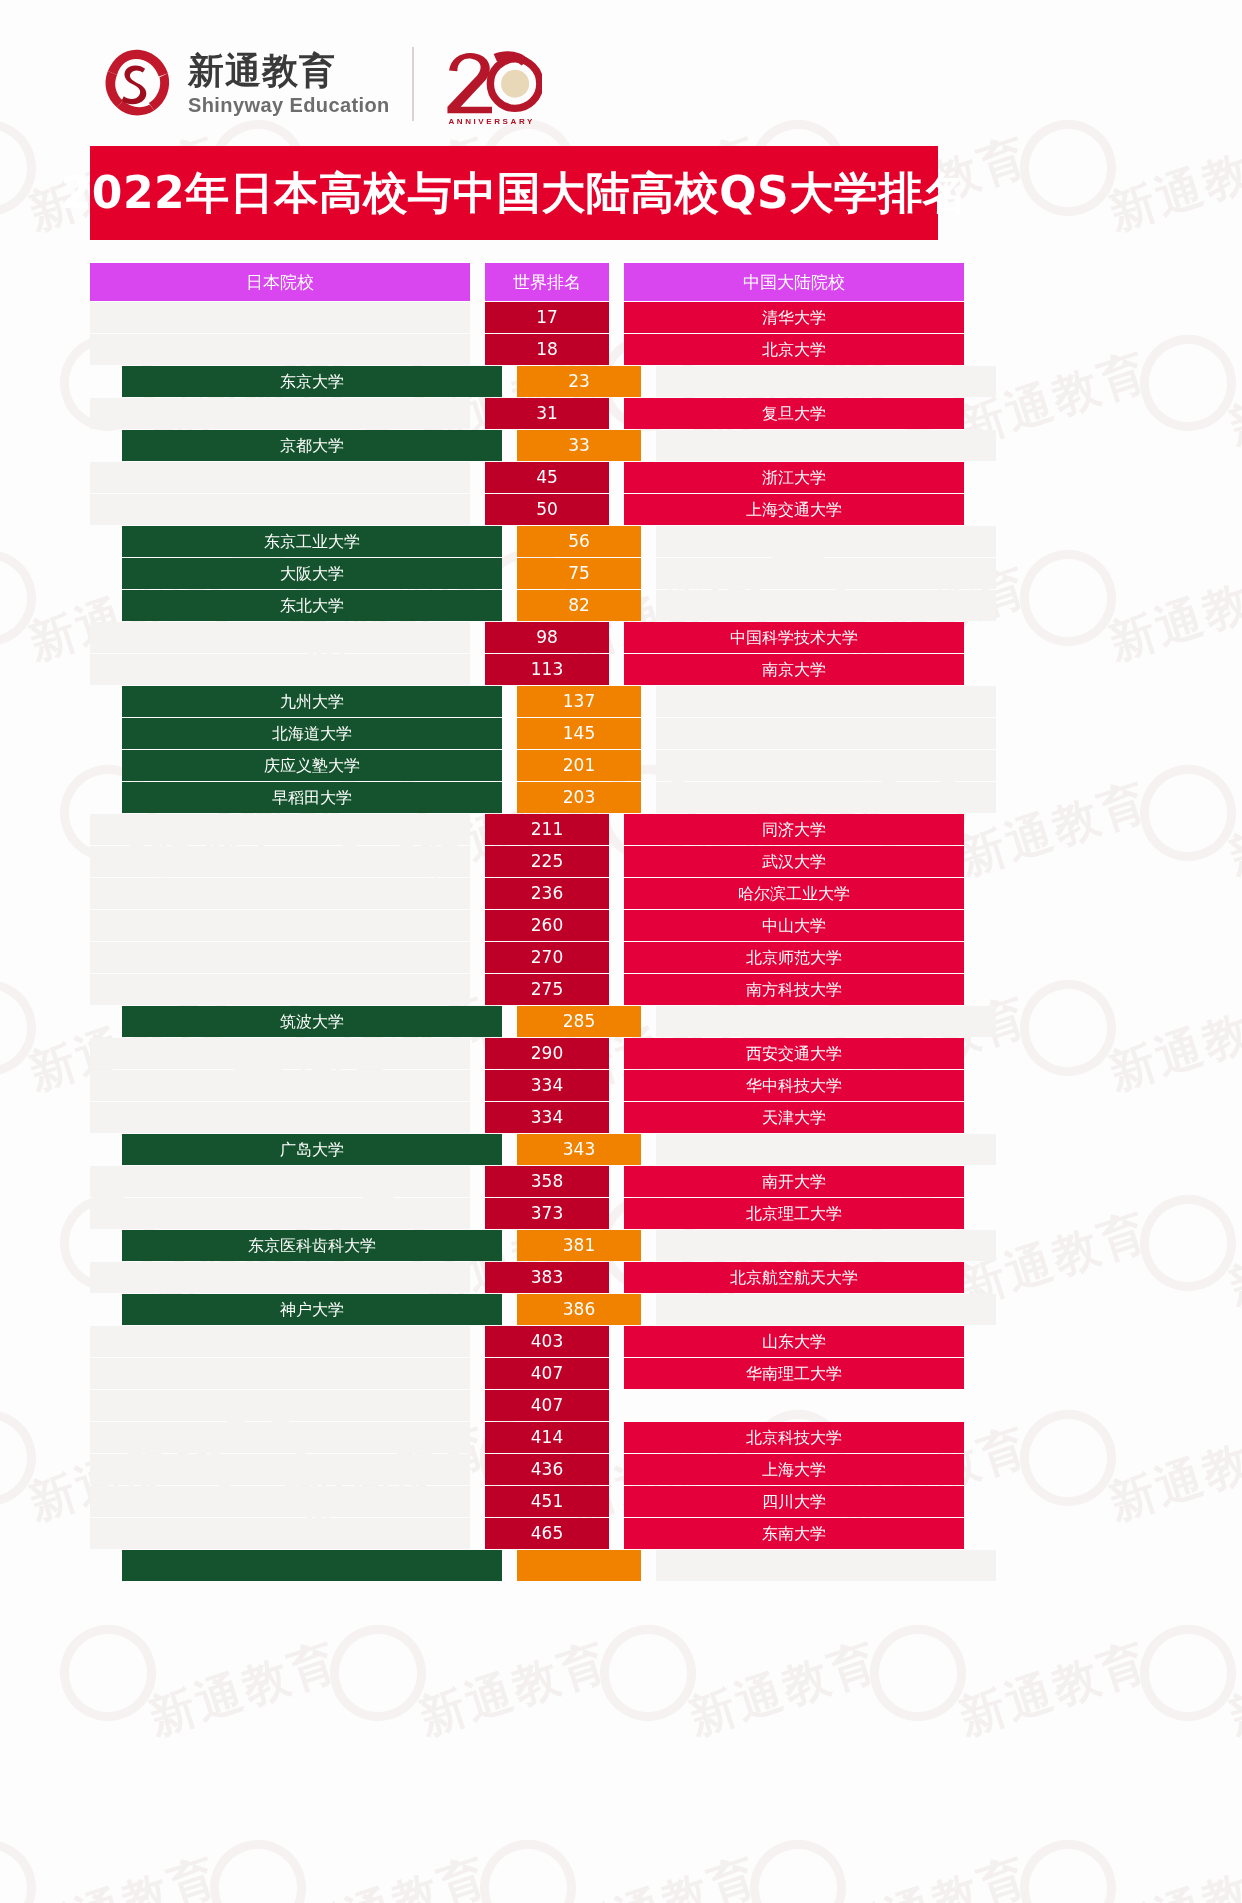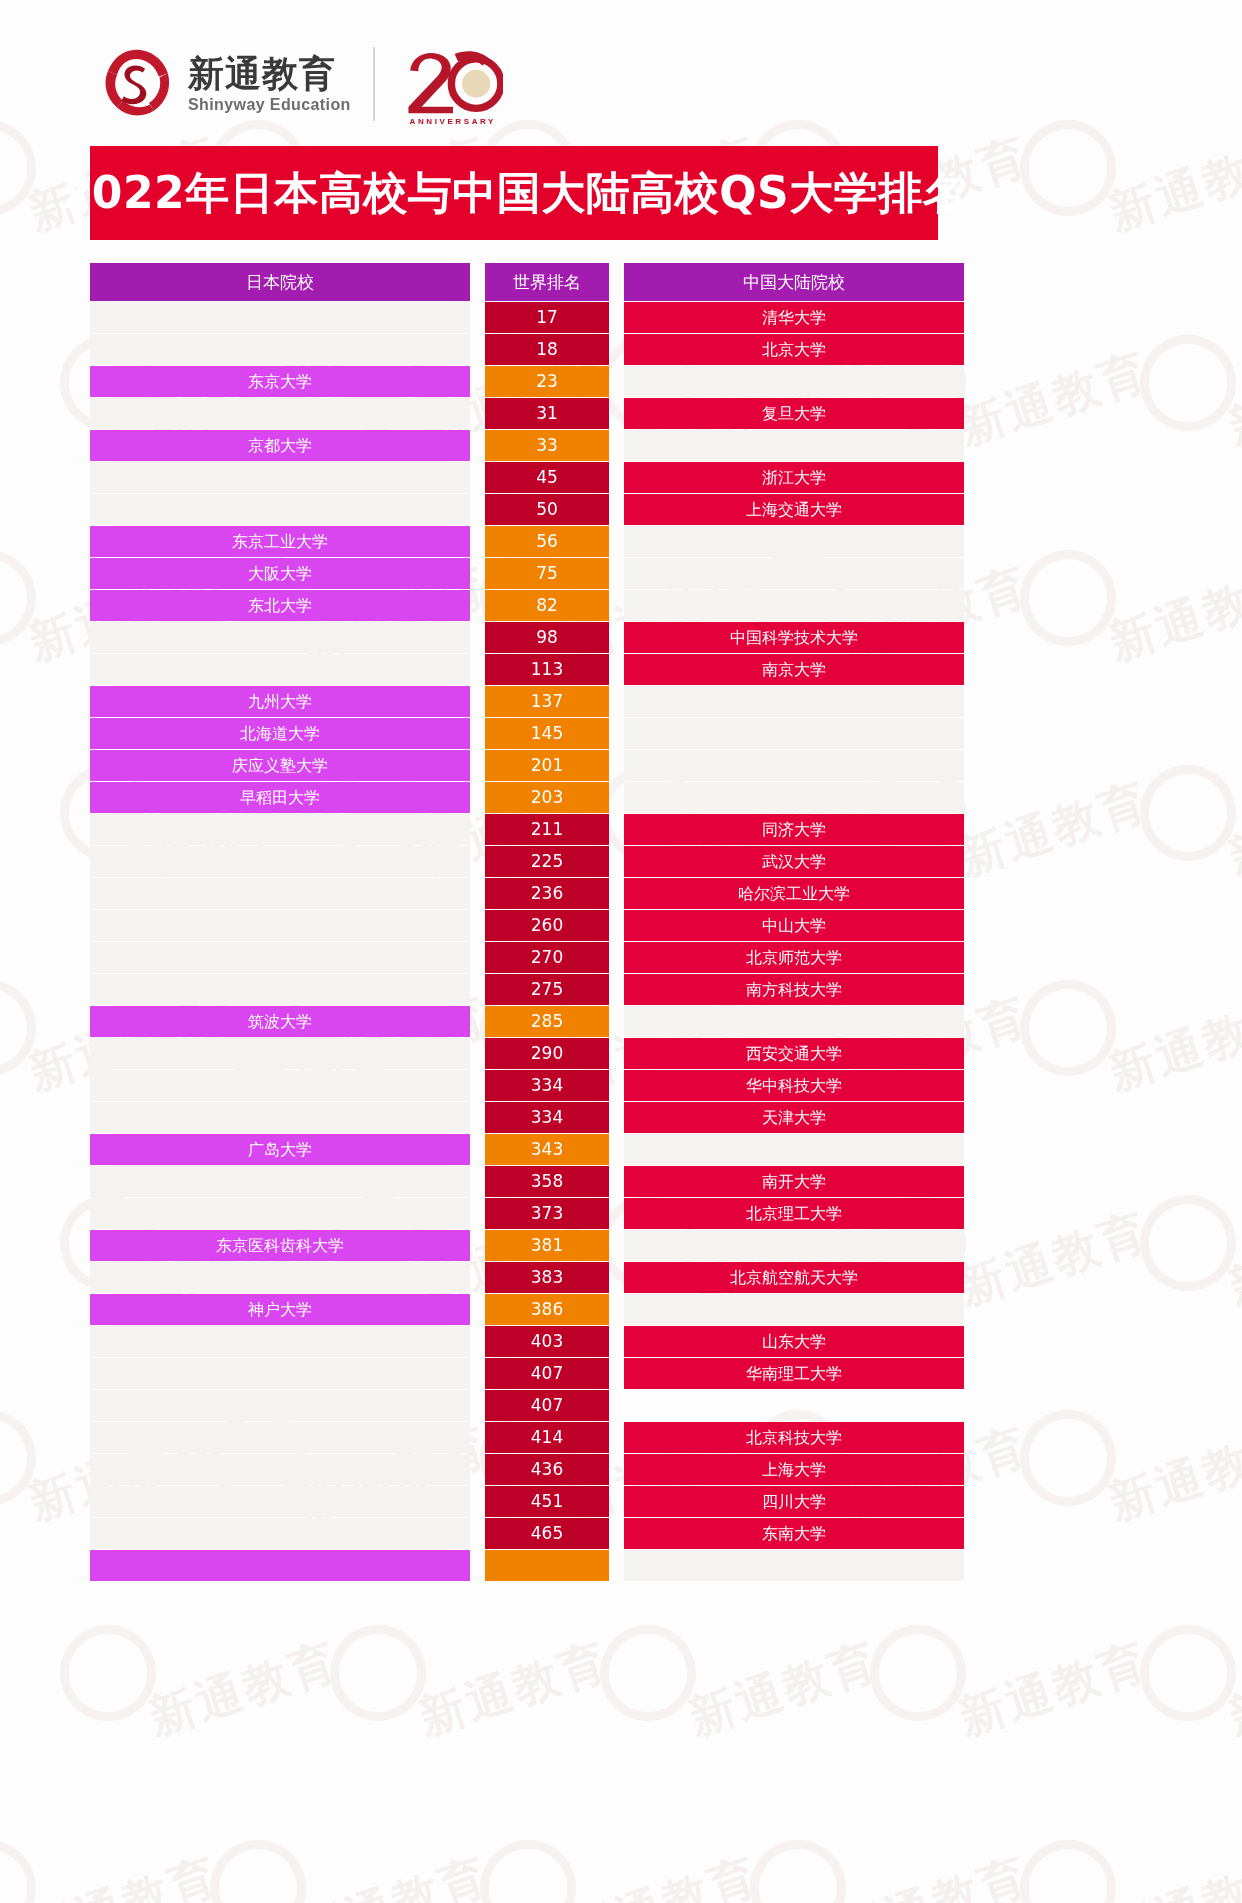--- a/index.html
+++ b/index.html
@@ -66,21 +66,21 @@
   }
   .logo-cn-main {
     font-size: 36px;
     font-weight: 700;
     color: #3a3a3a;
     letter-spacing: 1px;
     line-height: 1.1;
     font-family: "DejaVu Sans", "Liberation Sans", sans-serif;
   }
   .logo-cn-sub {
-    font-size: 16px;
+    font-size: 20px;
     font-weight: 700;
     color: #6d6d6d;
     letter-spacing: 0.4px;
     margin-top: 3px;
   }
   .logo-divider {
     width: 2px;
     height: 74px;
     background: #d9d2d2;
     margin: 0 26px 0 22px;
@@ -149,27 +149,27 @@
     color: #ffffff;
     font-family: "DejaVu Sans", "Liberation Sans", sans-serif;
     line-height: 1;
     overflow: hidden;
     white-space: nowrap;
   }
 
   
   .hrow { height: 38px; }
   .hrow .cell {
-    background: #a21caf;
+    background: #d946ef;
     font-size: 17px;
     font-weight: 400;
   }
 
   
-  .fill-jp     { background: #d946ef; }
+  .fill-jp     { background: #14532d; margin-left: 32px; }
   .fill-jp-rk  { background: #F08200; }
   .fill-cn     { background: #E4003A; }
   .fill-cn-rk  { background: #BE0028; }
   .fill-empty  { background: #F4F3F1; }
 
   .cell.num { font-size: 17px; }
 </style>
 </head>
 <body>
 

